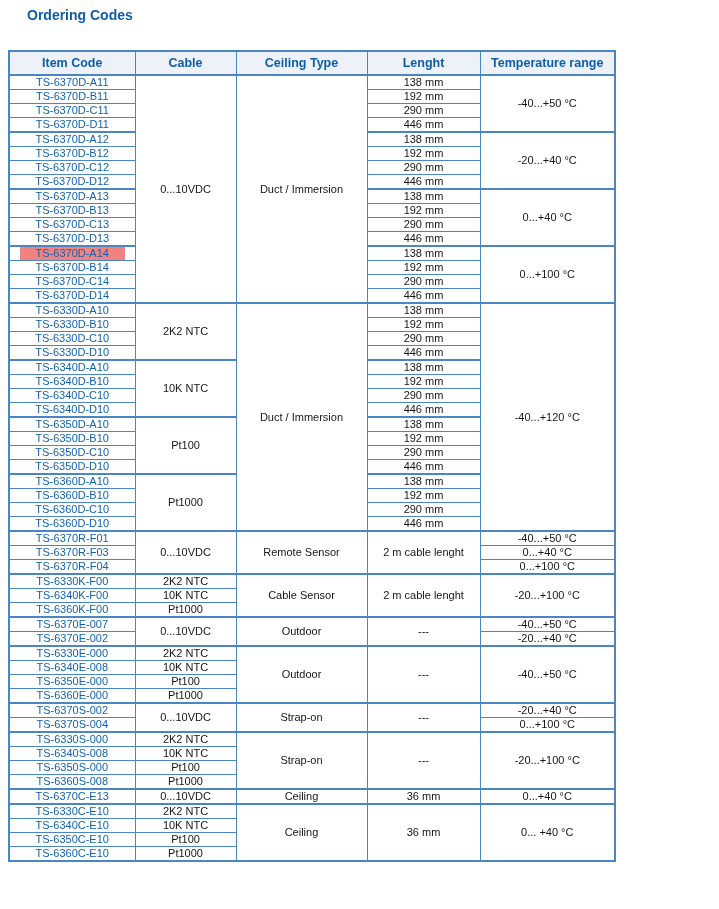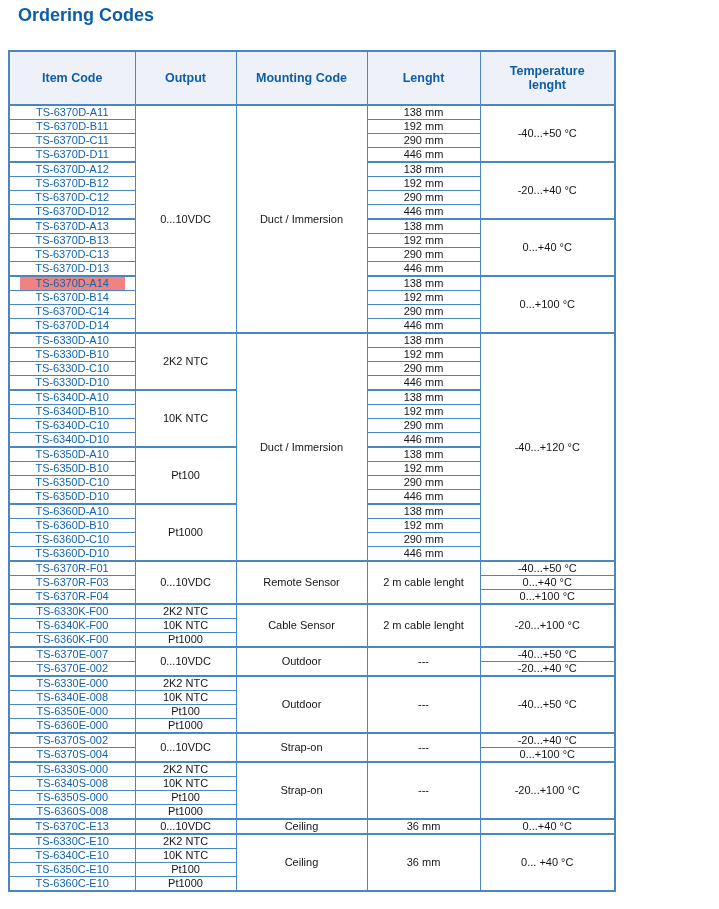--- a/index.html
+++ b/index.html
@@ -15,22 +15,22 @@
     background: #ffffff;
     font-family: "Liberation Sans", sans-serif;
   }
   .page {
     width: 719px;
     height: 909px;
     padding: 5px 0 0 8px;
     overflow: hidden;
   }
   h1.title {
-    margin: 0 0 24px 10px;
-    font-size: 18px;
+    margin: 0 0 24px 19px;
+    font-size: 14px;
     line-height: 21px;
     font-weight: bold;
     color: var(--accent);
   }
   table.codes {
     border-collapse: collapse;
     table-layout: fixed;
     width: 606px;
     border: 2px solid var(--border-blue);
   }
@@ -40,21 +40,21 @@
   col.c-len   { width: 113px; }
   col.c-temp  { width: 135px; }
   th {
     height: 20px;
     background: var(--header-bg);
     color: var(--accent);
     font-size: 12.5px;
     font-weight: bold;
     border: 1px solid var(--border-blue);
     border-bottom: 2px solid var(--border-blue);
-    padding: 12px;
+    padding: 4px;
     text-align: center;
   }
   td {
     height: 14px;
     font-size: 11px;
     line-height: 13px;
     color: #161616;
     text-align: center;
     vertical-align: middle;
     padding: 0;
@@ -83,24 +83,24 @@
     <colgroup>
       <col class="c-item">
       <col class="c-out">
       <col class="c-mount">
       <col class="c-len">
       <col class="c-temp">
     </colgroup>
     <thead>
       <tr>
           <th>Item Code</th>
-          <th>Output</th>
-          <th>Mounting Code</th>
+          <th>Cable</th>
+          <th>Ceiling Type</th>
           <th>Lenght</th>
-          <th>Temperature lenght</th>
+          <th>Temperature range</th>
         </tr>
     </thead>
     <tbody>
         <tr>
           <td class="code">TS-6370D-A11</td>
           <td rowspan="16">0...10VDC</td>
           <td rowspan="16">Duct / Immersion</td>
           <td>138 mm</td>
           <td rowspan="4">-40...+50 °C</td>
         </tr>

